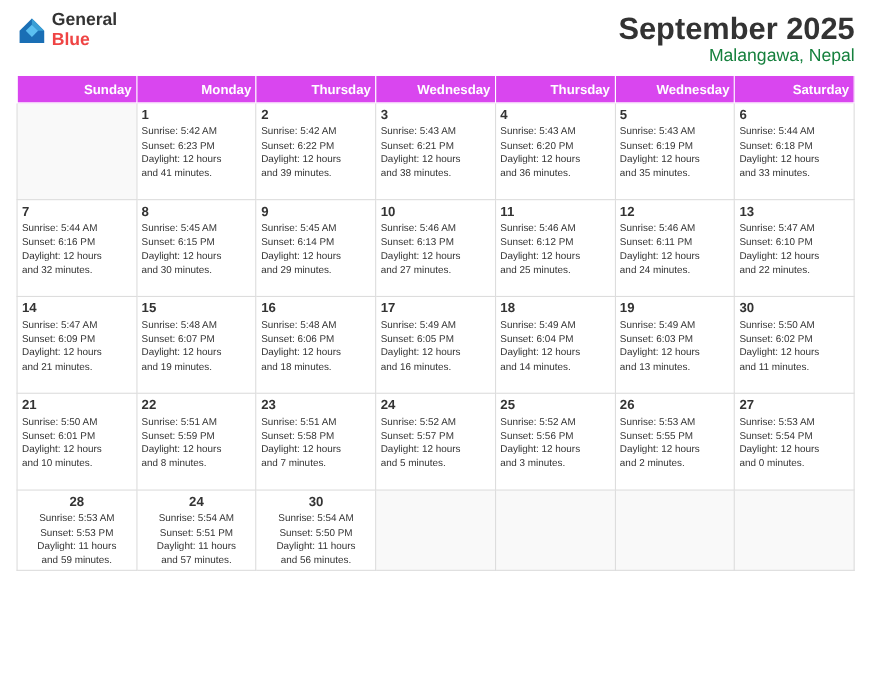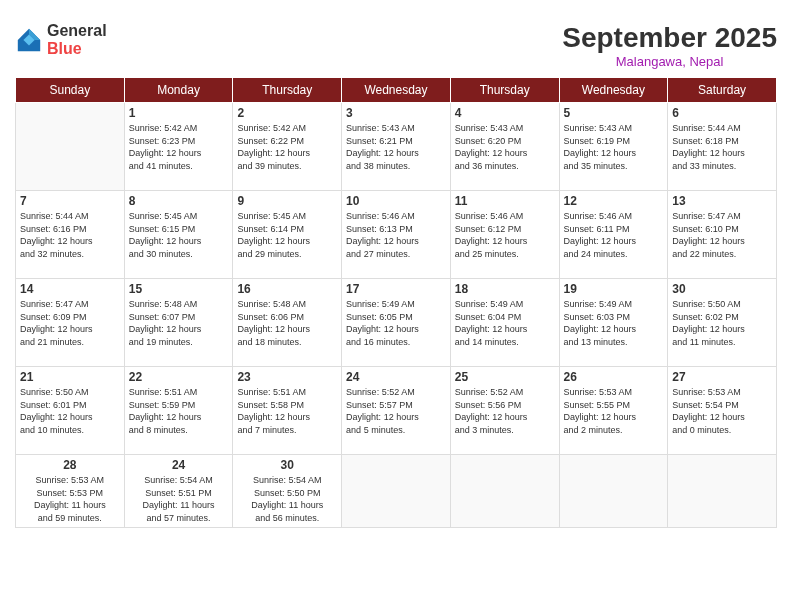--- a/index.html
+++ b/index.html
@@ -7,21 +7,21 @@
       font-family: Arial, sans-serif;
       background: #fff;
       width: 792px;
       height: 612px;
       overflow: hidden;
     }
     .page {
       width: 792px;
       height: 512px;
       background: #fff;
-      padding: 22px 15px;
+      padding: 10px 15px;
     }
     .header {
       display: flex;
       justify-content: space-between;
       align-items: flex-start;
       margin-bottom: 8px;
     }
     .logo {
       display: flex;
       align-items: center;
@@ -32,43 +32,43 @@
       font-weight: bold;
       line-height: 1.1;
     }
     .logo-text .general { color: #333; }
     .logo-text .blue { color: #ef4444; }
     .logo-icon {
       width: 28px;
       height: 28px;
     }
     .title-block {
-      text-align: center;
+      text-align: right;
     }
     .month-title {
       font-size: 28px;
       font-weight: bold;
       color: #333;
     }
     .subtitle {
-      font-size: 13px;
-      color: #a21caf;
+      font-size: 16px;
+      color: #15803d;
     }
     .calendar {
       width: 100%;
       border-collapse: collapse;
       table-layout: fixed;
     }
     .calendar th {
-      background: #7f1d1d;
+      background: #d946ef;
       color: #fff;
       font-size: 12px;
-      font-weight: normal;
+      font-weight: bold;
       padding: 5px 4px;
-      text-align: center;
+      text-align: right;
       border: 1px solid #fff;
     }
     .calendar td {
       vertical-align: top;
       border: 1px solid #ddd;
       padding: 3px 4px;
       font-size: 9.5px;
       color: #333;
       height: 88px;
       background: #fff;

